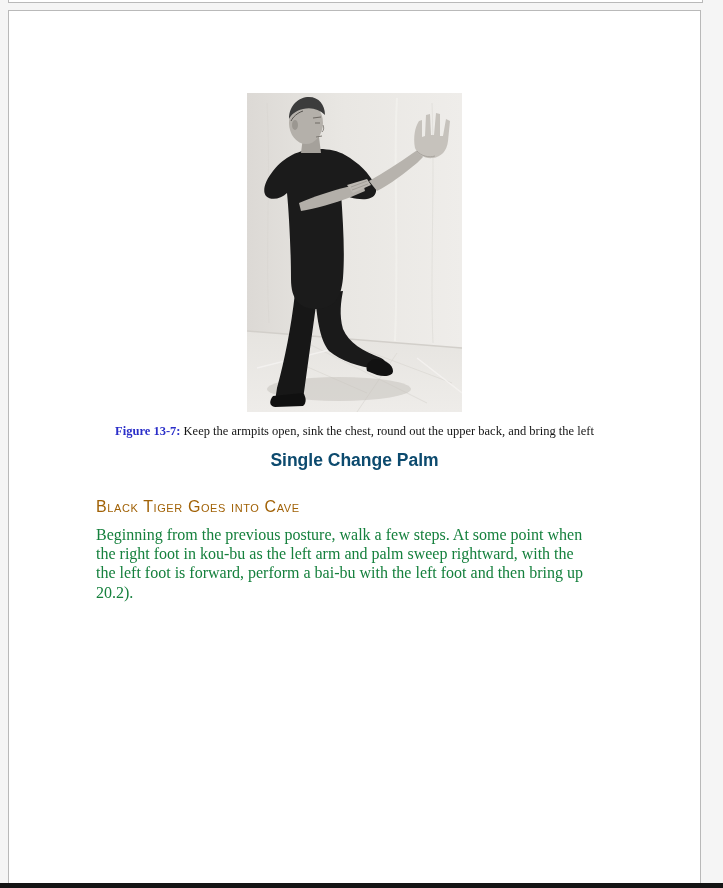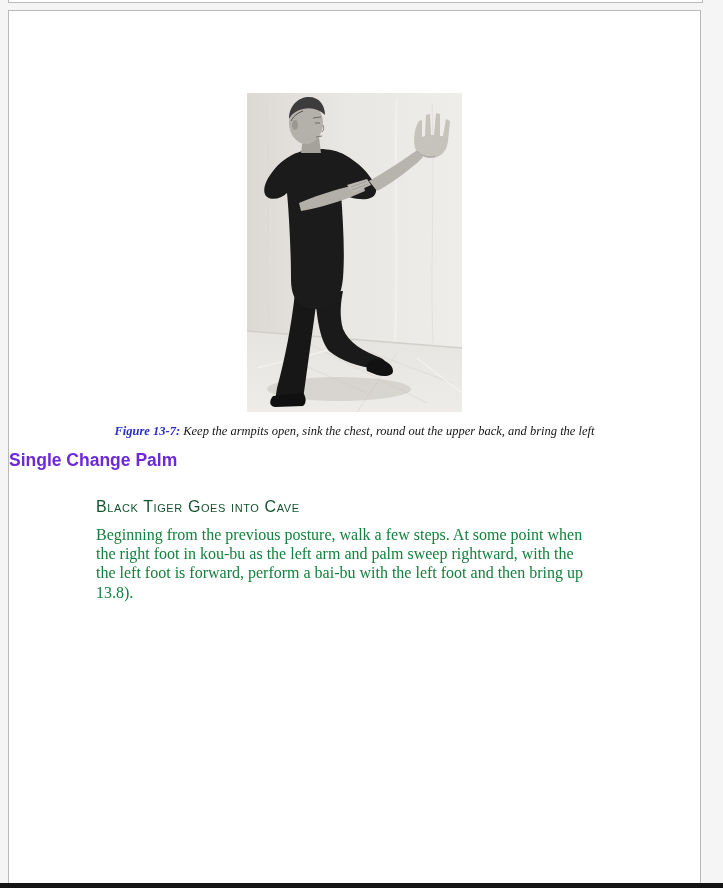--- a/index.html
+++ b/index.html
@@ -25,44 +25,44 @@
   }
   .photo-wrap{
     width:215px;height:319px;
     margin:82px auto 0 auto;
   }
   .photo-wrap svg{display:block;width:215px;height:319px;}
   .caption{
     margin-top:12px;
     text-align:center;
     font-family:"Liberation Serif", serif;
-    font-style:italic;
     font-size:12.5px;
     line-height:15.5px;
     color:#141414;
   }
   .caption .fig-label{
     font-weight:bold;
     color:#2a2ec9;
   }
   .doc-title{
     margin-top:10px;
+    text-align:center;
     font-family:"Liberation Sans", sans-serif;
     font-weight:bold;
     font-size:17.5px;
-    color:#6d28d9;
+    color:#0c4a6e;
   }
   .section-heading{
     margin:27px 87px 0 87px;
     font-family:"Liberation Sans", sans-serif;
     font-variant:small-caps;
     font-weight:normal;
     font-size:16px;
     letter-spacing:0.6px;
-    color:#14532d;
+    color:#a16207;
   }
   .body-par{
     margin:9px 78px 0 87px;
     font-family:Liberation Serif, serif;
     font-size:16px;
     line-height:19.4px;
     color:#15803d;
   }
   .body-par .line{white-space:nowrap;}
 </style>
@@ -143,18 +143,18 @@
   </div>
 
   <div class="doc-title">Single Change Palm</div>
 
   <div class="section-heading">Black Tiger Goes into Cave</div>
 
   <div class="body-par">
     <div class="line">Beginning from the previous posture, walk a few steps. At some point when</div>
     <div class="line">the right foot in kou-bu as the left arm and palm sweep rightward, with the</div>
     <div class="line">the left foot is forward, perform a bai-bu with the left foot and then bring up</div>
-    <div class="line">13.8).</div>
+    <div class="line">20.2).</div>
   </div>
 
 </div>
 
 <div class="bottom-bar"></div>
 
 </body></html>

